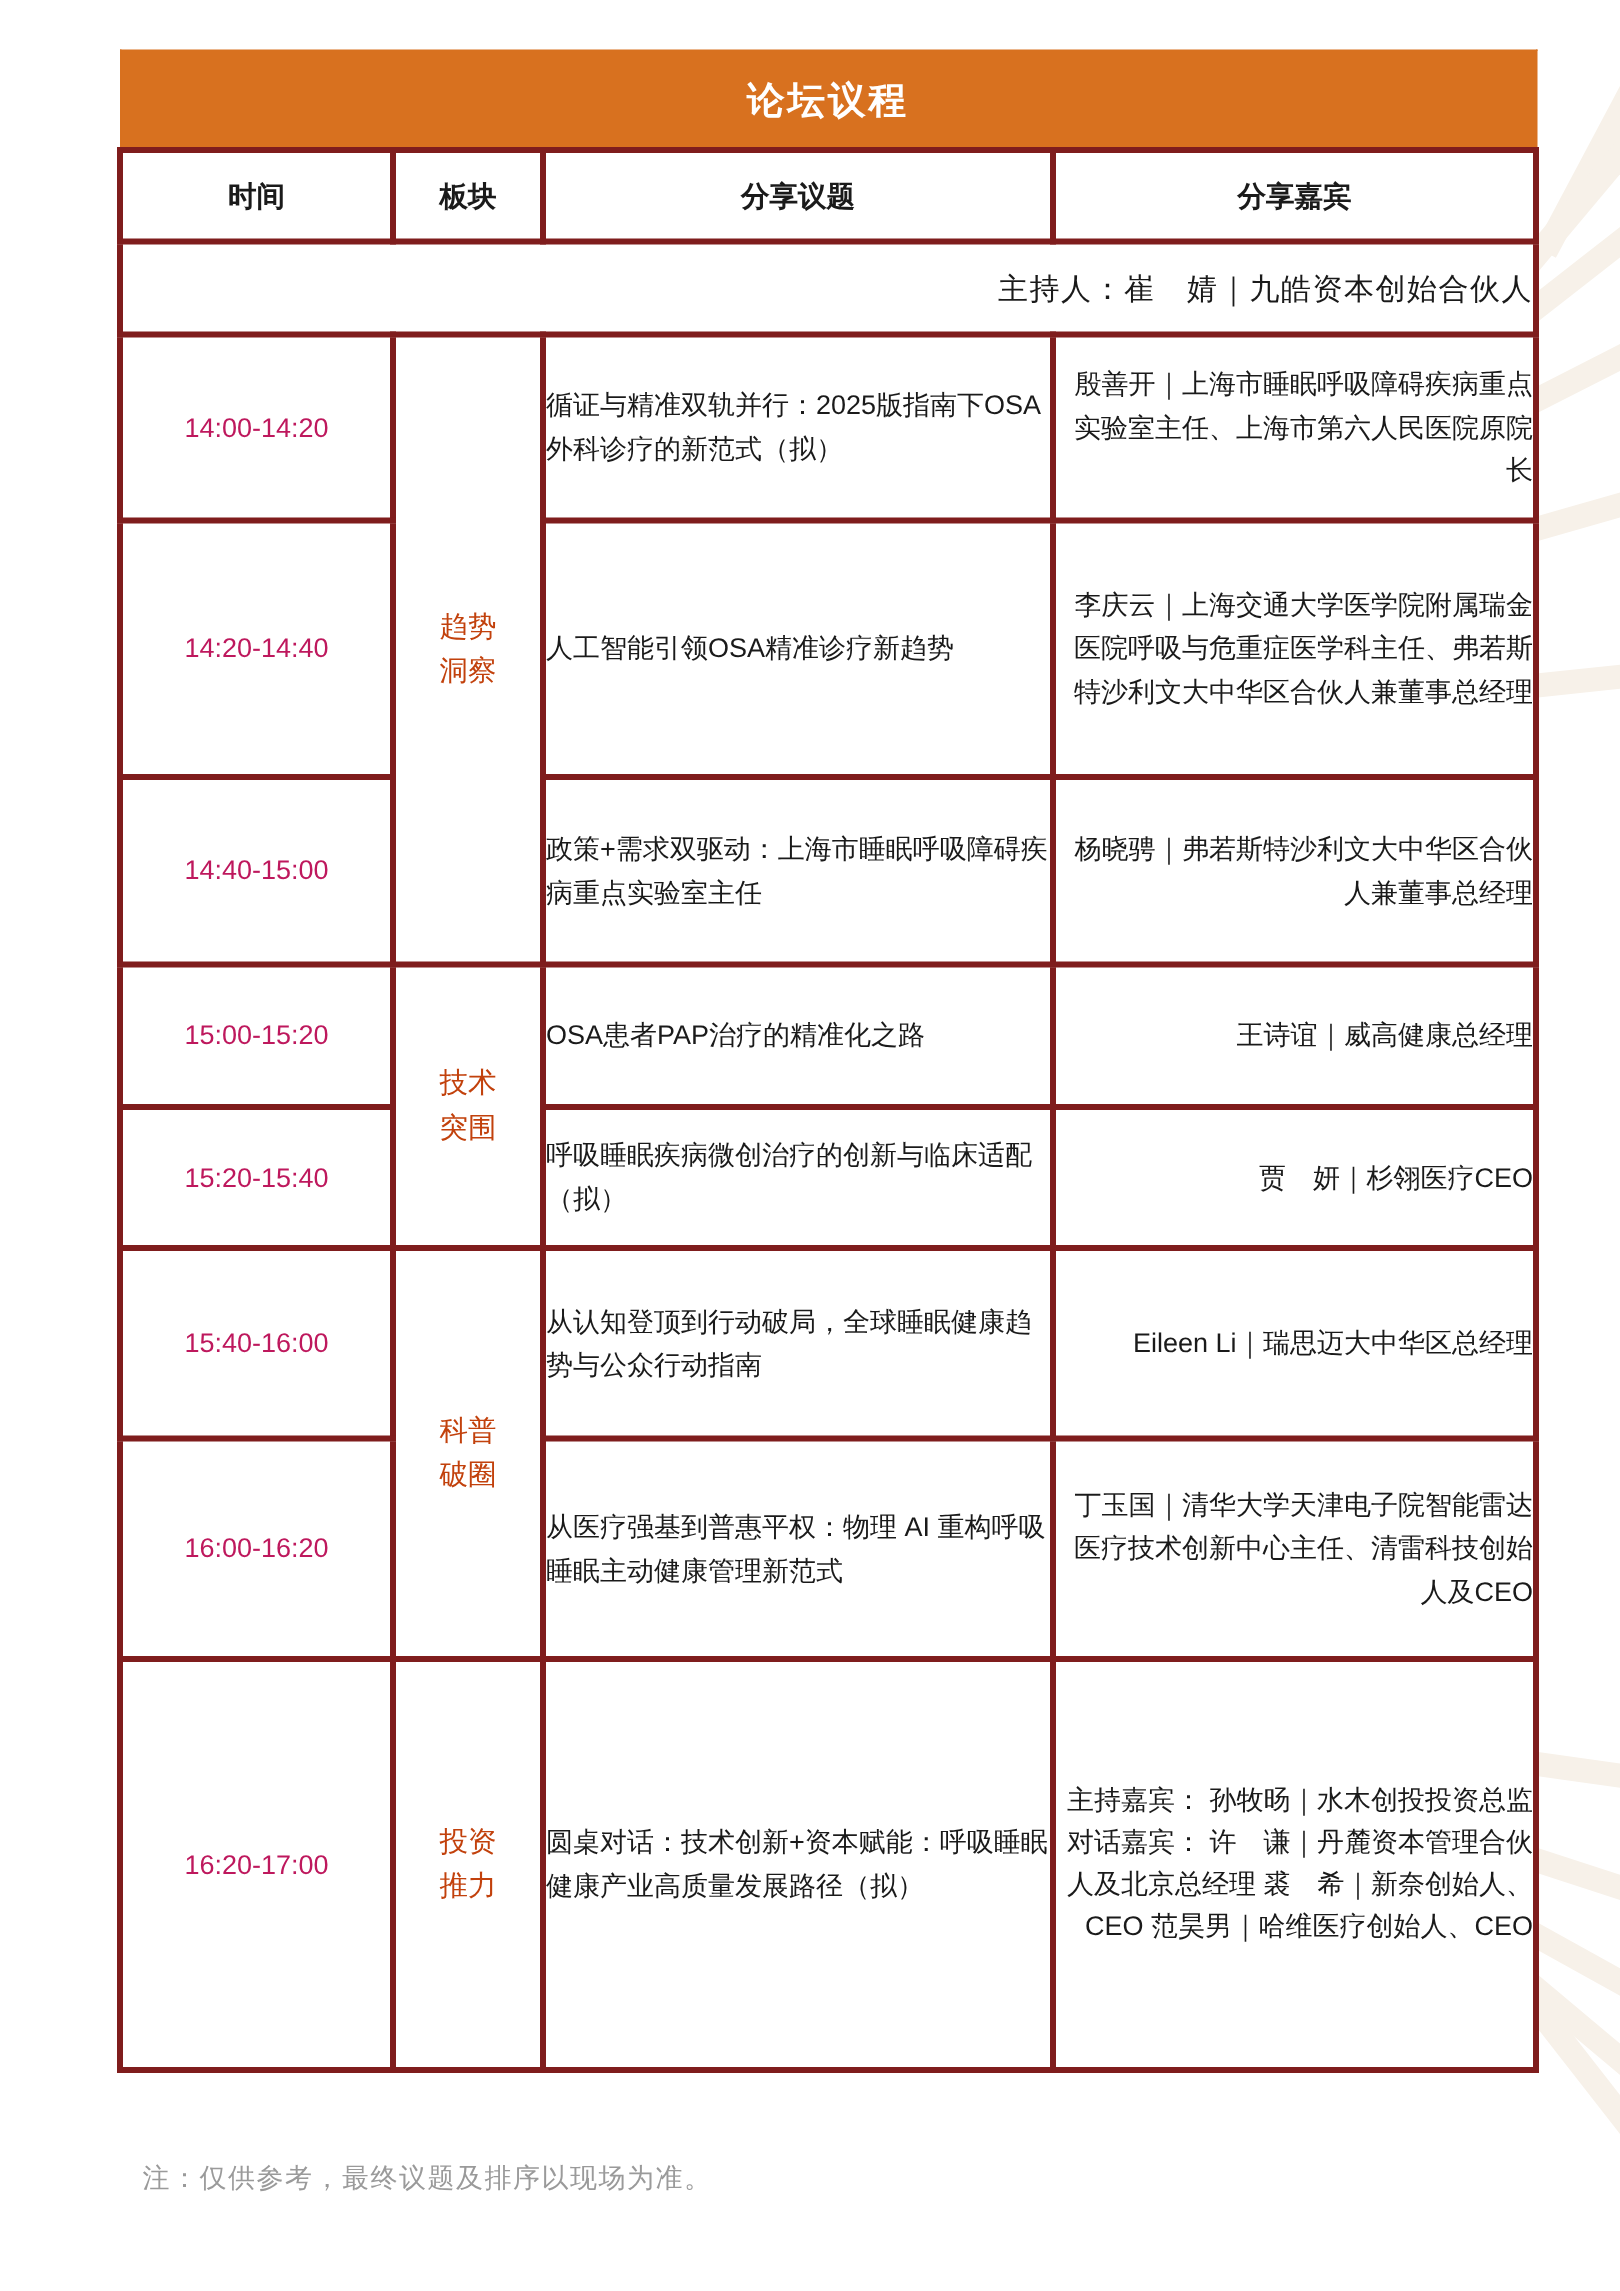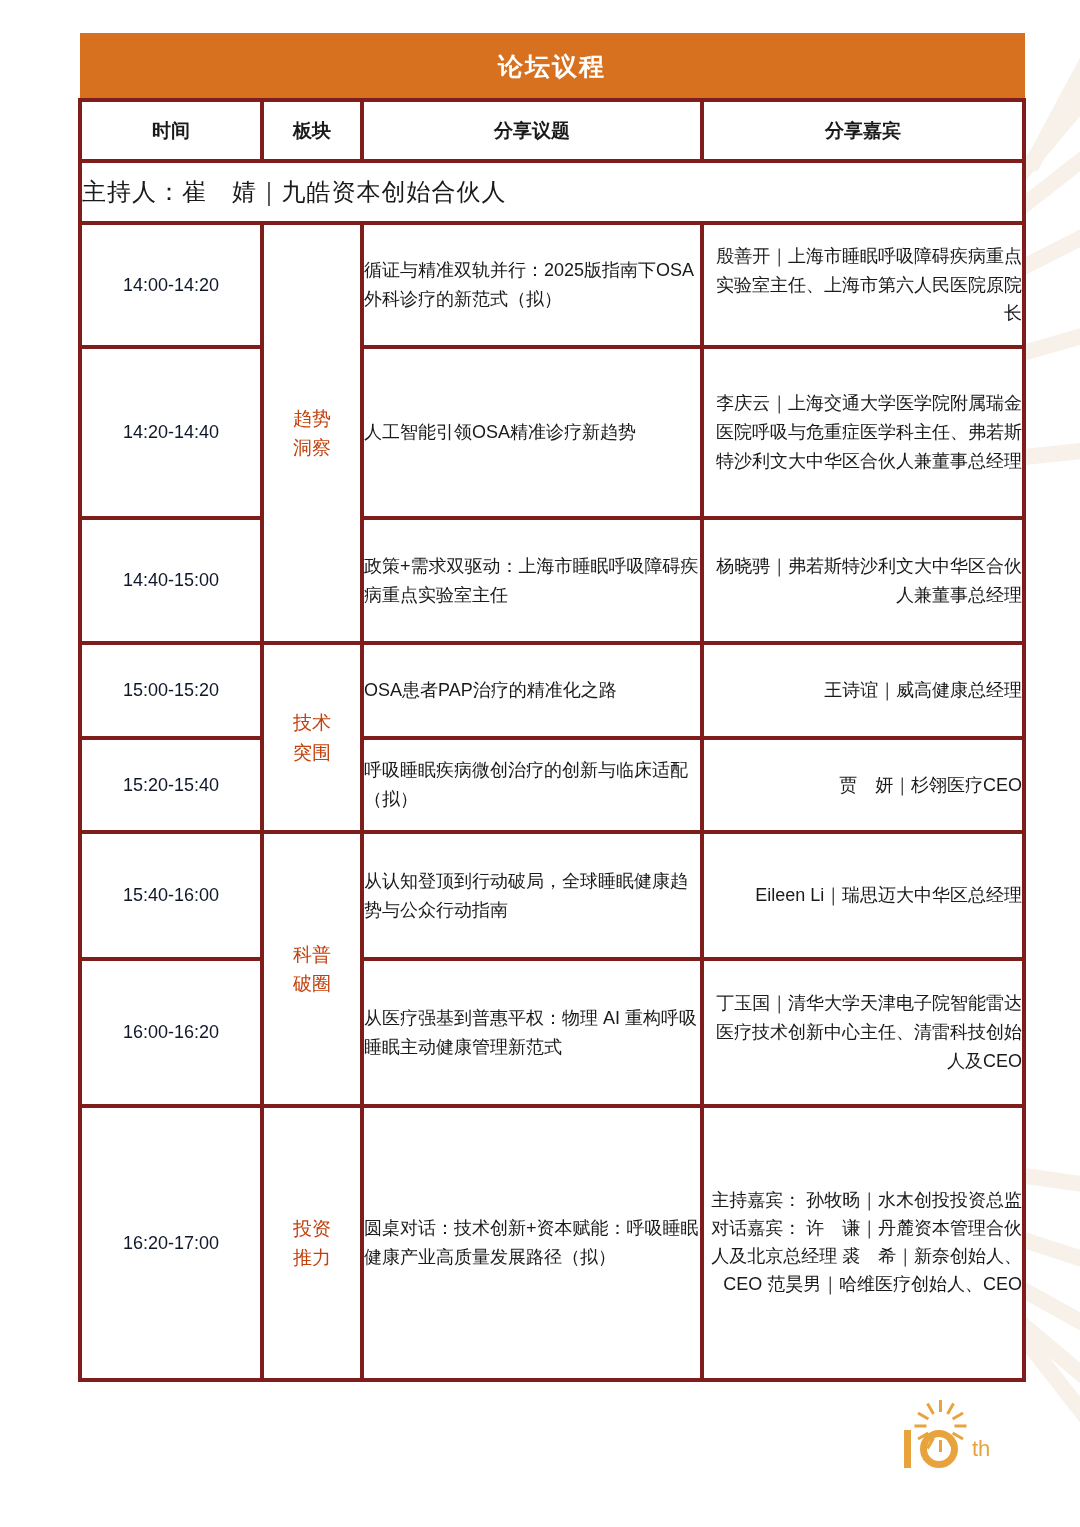--- a/index.html
+++ b/index.html
@@ -63,29 +63,29 @@
     border: 1px solid #d8711f !important;
   }
   .head-cell {
     font-size: 19px;
     font-weight: bold;
     color: #1a1a1a;
     text-align: center;
     height: 57px;
   }
   .host-cell {
-    font-size: 24px;
+    font-size: 20px;
     color: #1a1a1a;
-    text-align: left;
+    text-align: right;
     height: 58px;
     letter-spacing: 1px;
   }
   .time-cell {
     font-size: 18px;
-    color: #0f172a;
+    color: #be185d;
     text-align: center;
   }
   .section-cell {
     font-size: 19px;
     color: #c2410c;
     text-align: center;
     line-height: 1.55;
   }
   .topic-cell, .guest-cell {
     font-size: 18px;
@@ -245,34 +245,16 @@
 孙牧旸｜水木创投投资总监
 对话嘉宾：
 许　谦｜丹麓资本管理合伙人及北京总经理
 裘　希｜新奈创始人、CEO
 范昊男｜哈维医疗创始人、CEO</td>
         </tr>
       </tbody>
     </table>
   </div>
 
-
-  <div class="logo10">
-    <div class="burst">
-      <div class="spike" style="left:27px; top:-6px; width:3px; height:12px; transform:rotate(0deg) translateY(-14px);"></div>
-      <div class="spike" style="left:27px; top:-6px; width:3px; height:12px; transform:rotate(30deg) translateY(-14px);"></div>
-      <div class="spike" style="left:27px; top:-6px; width:3px; height:12px; transform:rotate(60deg) translateY(-14px);"></div>
-      <div class="spike" style="left:27px; top:-6px; width:3px; height:12px; transform:rotate(90deg) translateY(-14px);"></div>
-      <div class="spike" style="left:27px; top:-6px; width:3px; height:12px; transform:rotate(120deg) translateY(-14px);"></div>
-      <div class="spike" style="left:27px; top:-6px; width:3px; height:12px; transform:rotate(150deg) translateY(-14px);"></div>
-      <div class="spike" style="left:27px; top:-6px; width:3px; height:12px; transform:rotate(180deg) translateY(-14px);"></div>
-      <div class="spike" style="left:27px; top:-6px; width:3px; height:12px; transform:rotate(210deg) translateY(-14px);"></div>
-      <div class="spike" style="left:27px; top:-6px; width:3px; height:12px; transform:rotate(240deg) translateY(-14px);"></div>
-      <div class="spike" style="left:27px; top:-6px; width:3px; height:12px; transform:rotate(270deg) translateY(-14px);"></div>
-      <div class="spike" style="left:27px; top:-6px; width:3px; height:12px; transform:rotate(300deg) translateY(-14px);"></div>
-      <div class="spike" style="left:27px; top:-6px; width:3px; height:12px; transform:rotate(330deg) translateY(-14px);"></div>
-    </div>
-    <div class="one-bar"></div>
-    <div class="zero-ring"></div>
-    <div class="th">th</div>
-  </div>
+  <div class="note">注：仅供参考，最终议题及排序以现场为准。</div>
+
 
 </div>
 
 </body></html>

